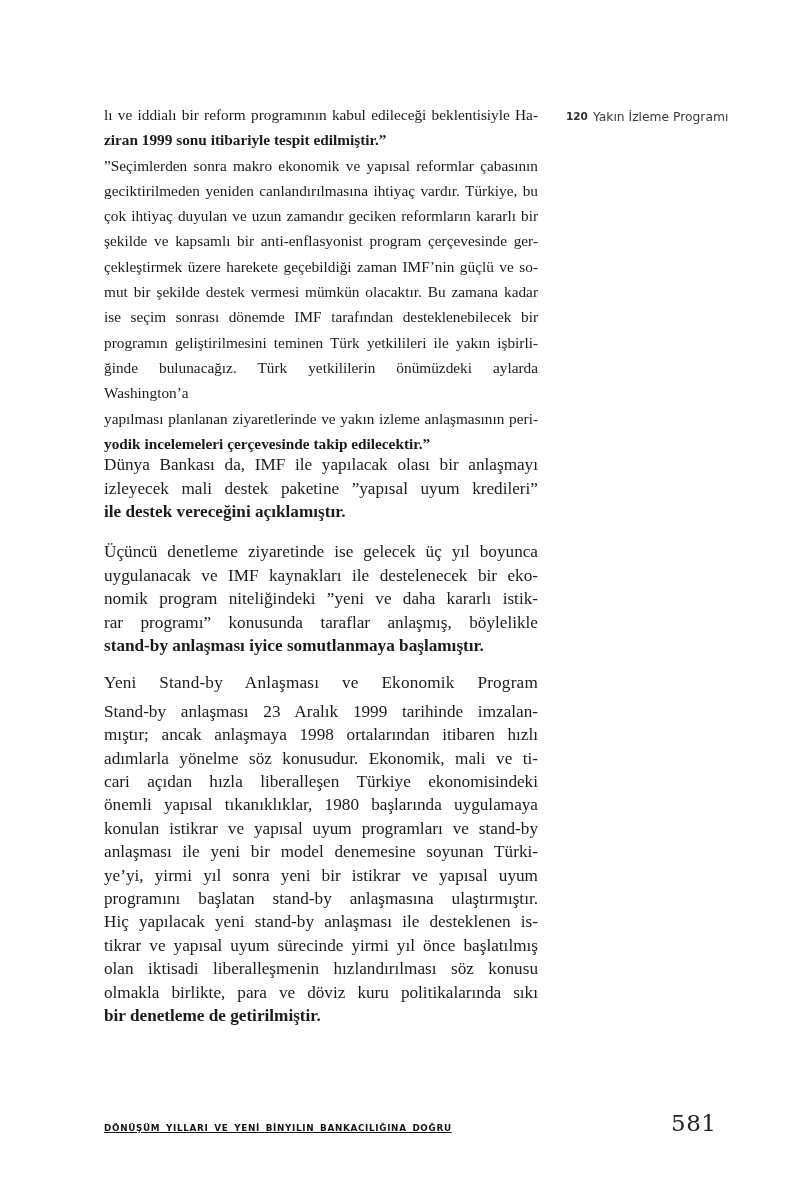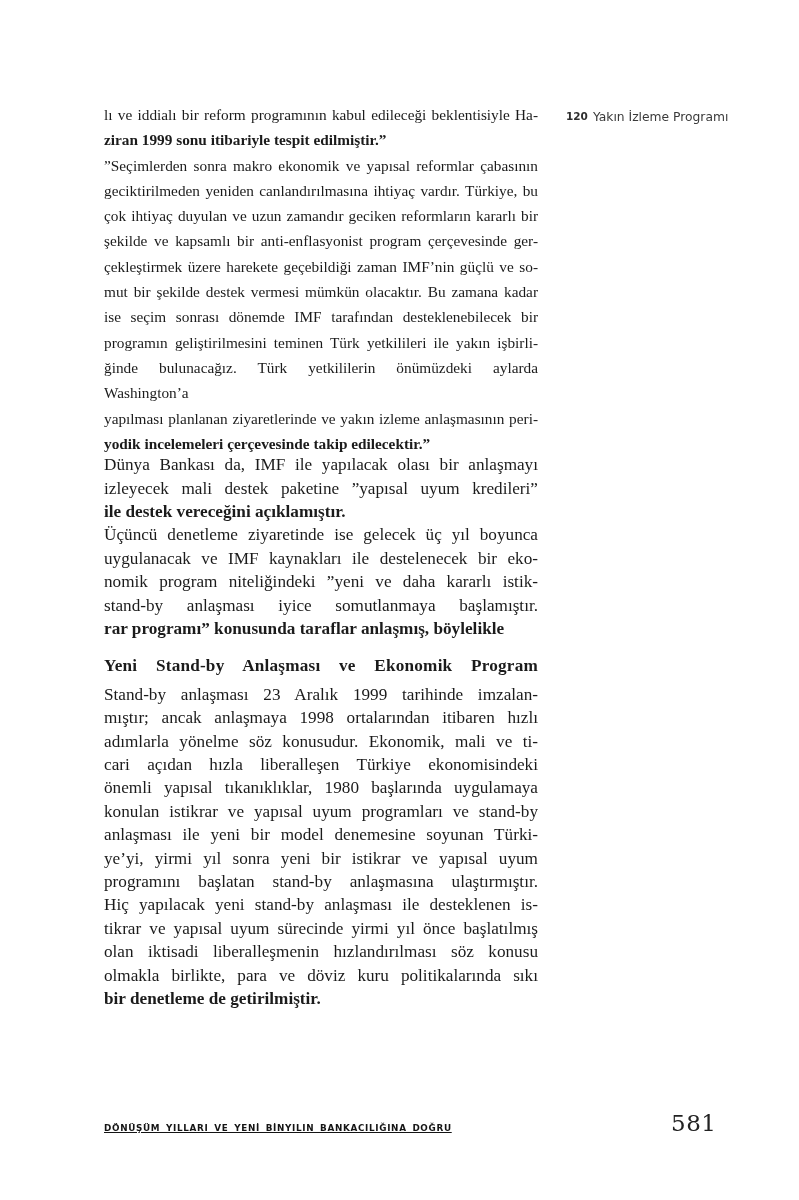--- a/index.html
+++ b/index.html
@@ -35,29 +35,29 @@
   .quote-para {
     font-size: 15.3px;
     line-height: 25.3px;
   }
 
   .body-para {
     font-size: 17.2px;
     line-height: 23.4px;
   }
   .para-dunya   { margin-top: -3px; }
-  .para-ucuncu  { }
+  .para-ucuncu  { margin-top: 17px; }
   .para-standby3{ margin-top: 5px; }
   .para-standby4{ margin-top: 19px; }
 
   .section-heading {
     margin-top: 14px;
     font-size: 17.2px;
     line-height: 23.4px;
-    font-weight: bold;
+    font-weight: normal;
     letter-spacing: 0.2px;
     text-align: justify;
     text-align-last: justify;
   }
 
   
   .margin-note {
     position: absolute;
     left: 553px;
     top: 109px;
@@ -134,22 +134,22 @@
     <div class="para body-para para-dunya">
         <div class="jline">Dünya Bankası da, IMF ile yapılacak olası bir anlaşmayı</div>
         <div class="jline">izleyecek mali destek paketine ”yapısal uyum kredileri”</div>
         <div class="jline">ile destek vereceğini açıklamıştır.</div>
       </div>
 
     <div class="para body-para para-ucuncu">
         <div class="jline">Üçüncü denetleme ziyaretinde ise gelecek üç yıl boyunca</div>
         <div class="jline">uygulanacak ve IMF kaynakları ile destelenecek bir eko-</div>
         <div class="jline">nomik program niteliğindeki ”yeni ve daha kararlı istik-</div>
+        <div class="jline">rar programı” konusunda taraflar anlaşmış, böylelikle</div>
         <div class="jline">stand-by anlaşması iyice somutlanmaya başlamıştır.</div>
-        <div class="jline">rar programı” konusunda taraflar anlaşmış, böylelikle</div>
       </div>
 
     <h2 class="section-heading">Yeni Stand-by Anlaşması ve Ekonomik Program</h2>
 
     <div class="para body-para para-standby3">
         <div class="jline">Stand-by anlaşması 23 Aralık 1999 tarihinde imzalan-</div>
         <div class="jline">mıştır; ancak anlaşmaya 1998 ortalarından itibaren hızlı</div>
         <div class="jline">adımlarla yönelme söz konusudur. Ekonomik, mali ve ti-</div>
         <div class="jline">cari açıdan hızla liberalleşen Türkiye ekonomisindeki</div>
         <div class="jline">önemli yapısal tıkanıklıklar, 1980 başlarında uygulamaya</div>

